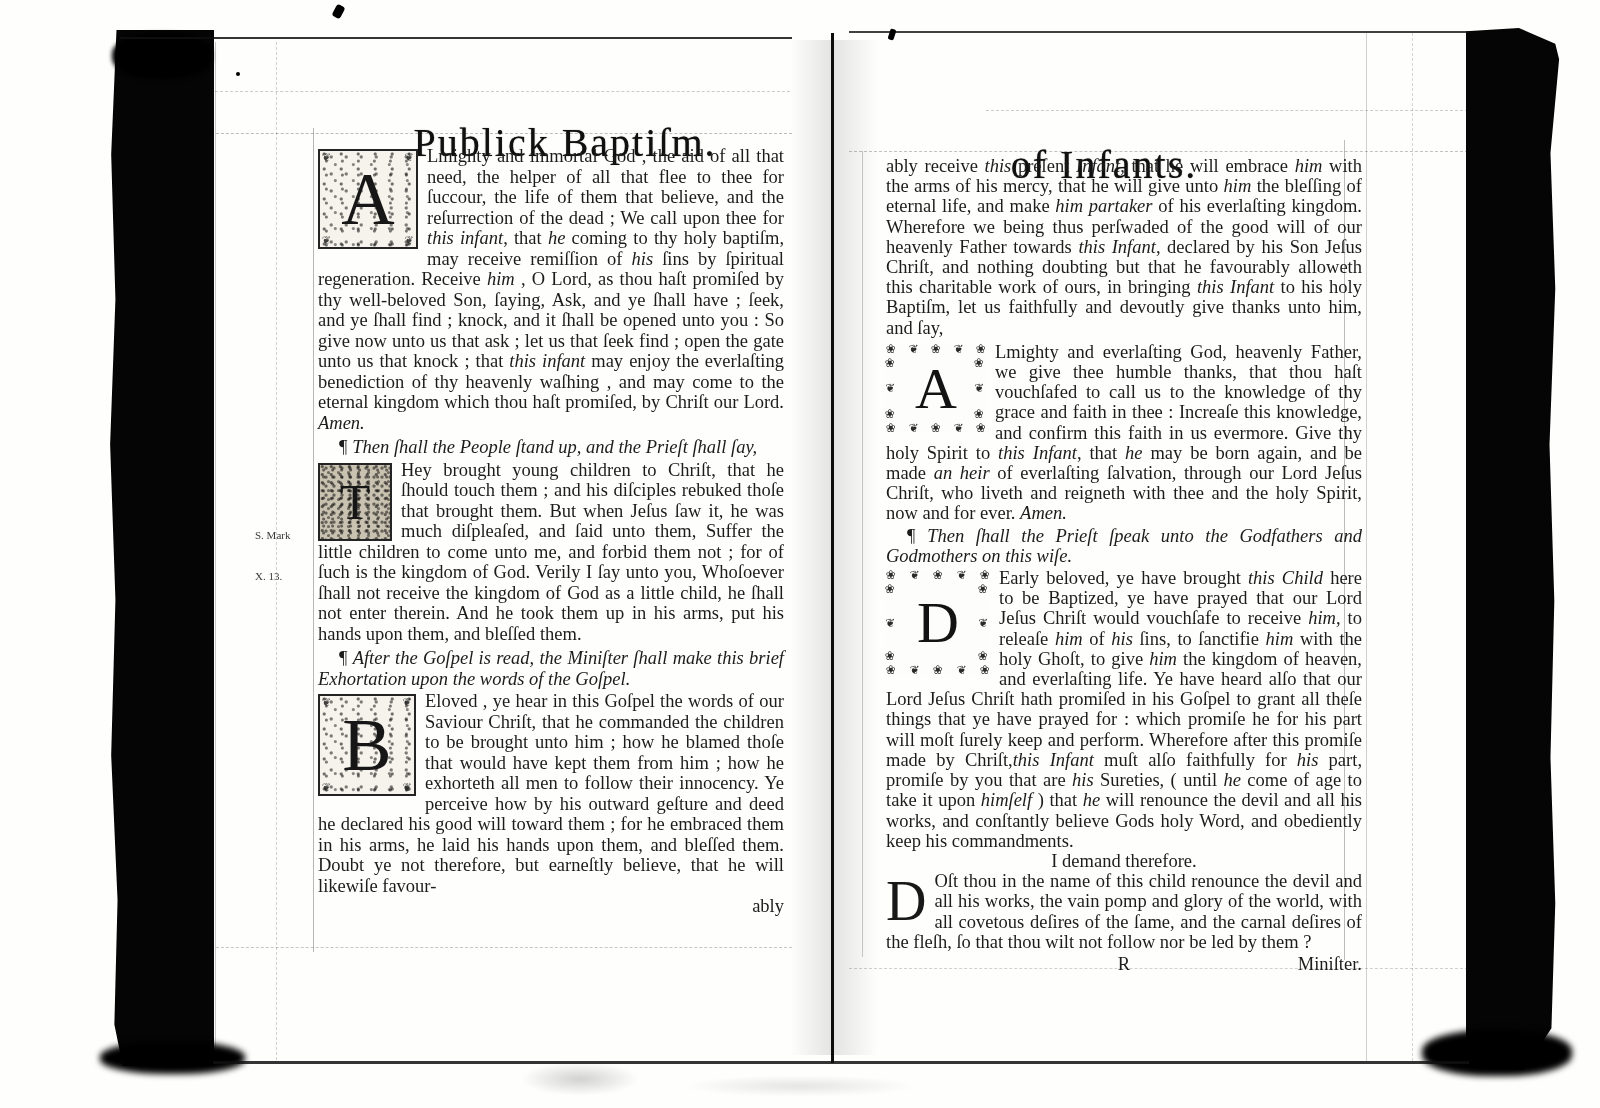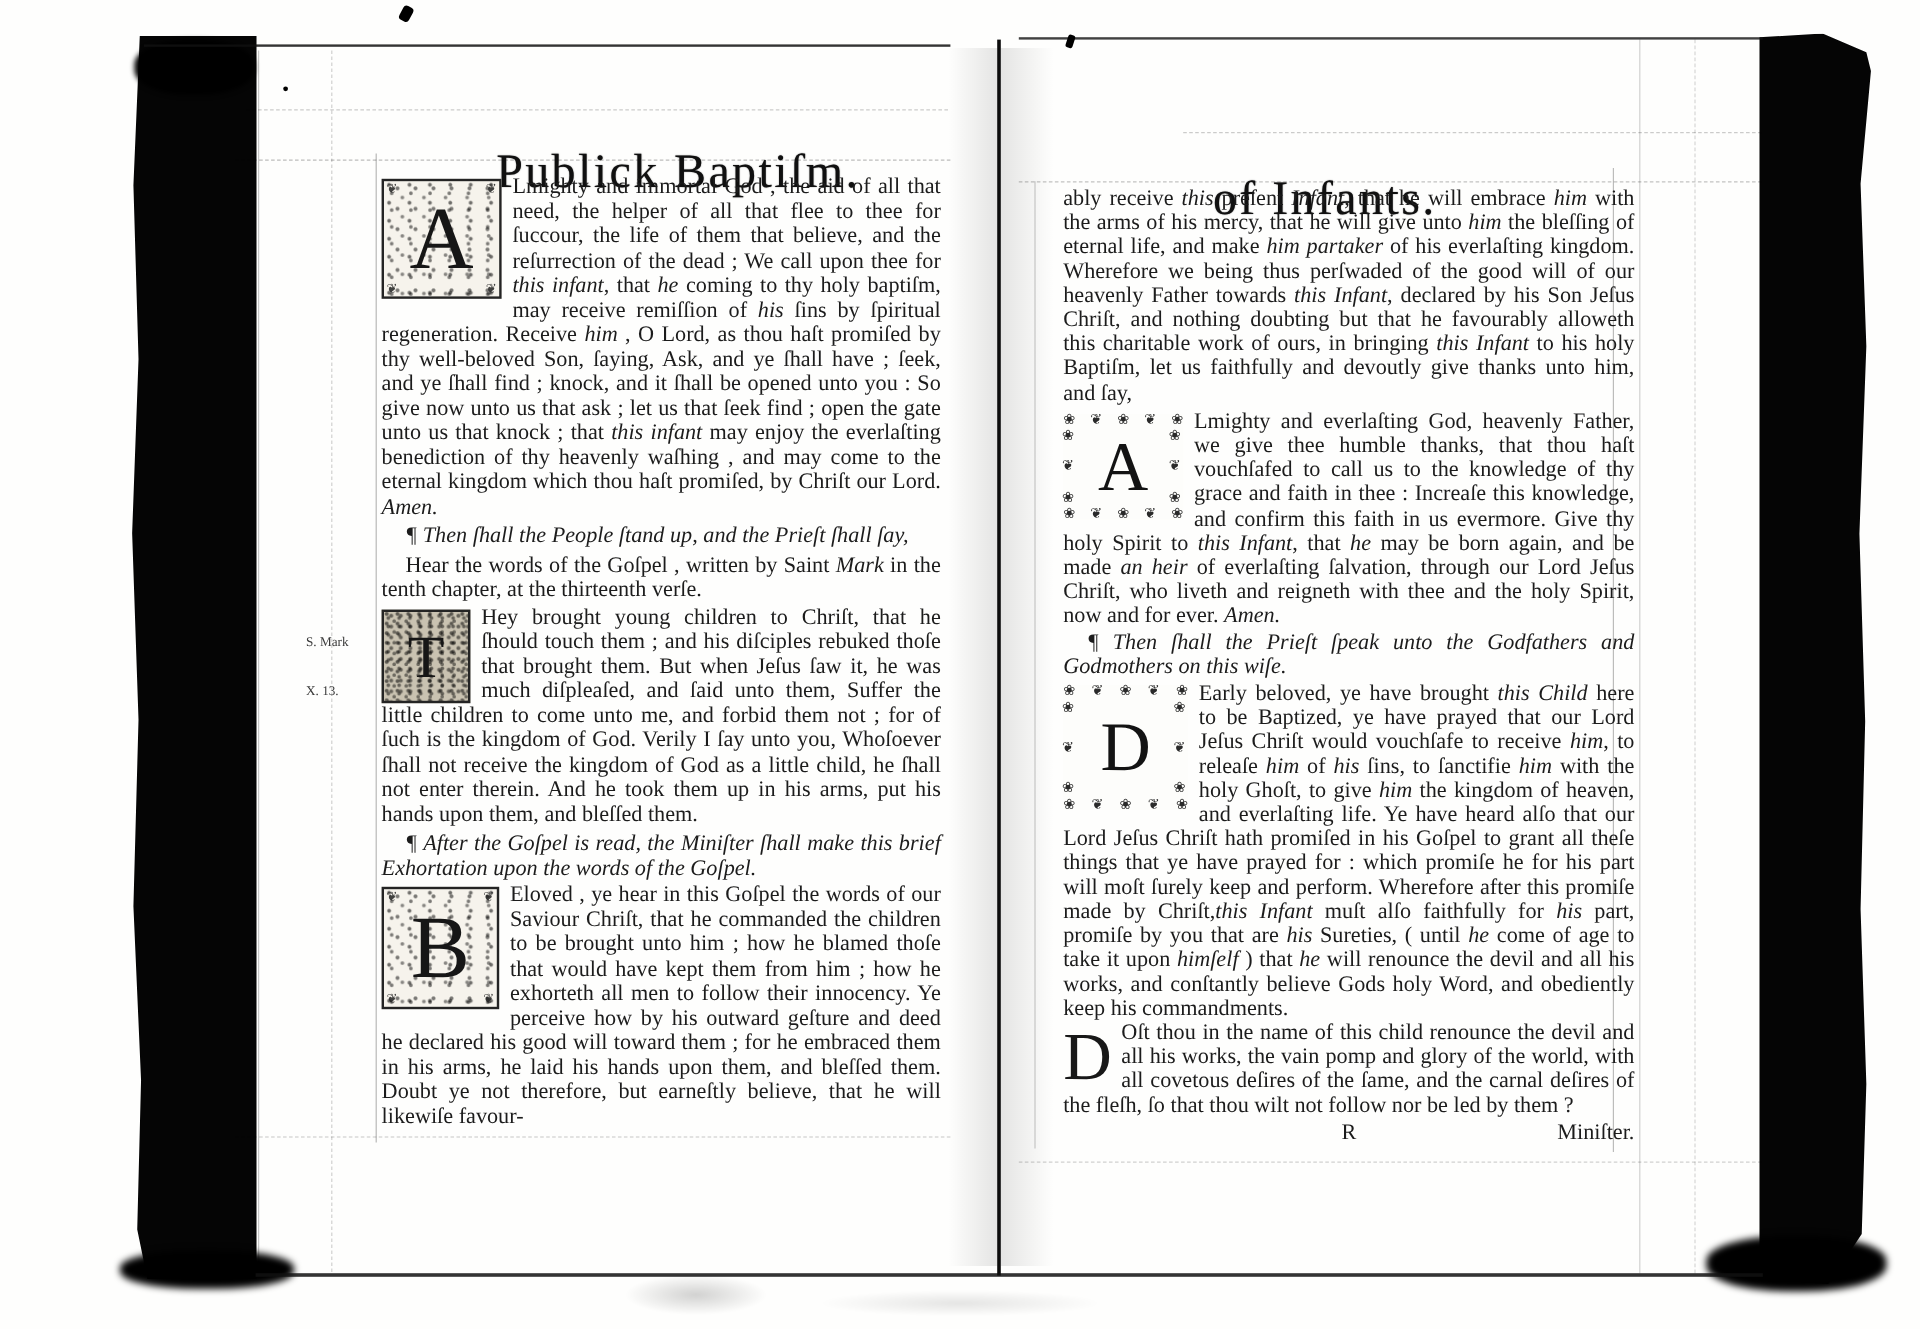--- a/index.html
+++ b/index.html
@@ -131,21 +131,20 @@
         <span class="corner c2">❦</span>
         <span class="corner c3">❦</span>
         <span class="corner c4">❦</span>
         <span class="wood-letter">A</span>
       </span>
       <span><span>Lmighty and immortal God , the aid of all that need, the helper of all that flee to thee for ſuccour, the life of them that believe, and the reſurrection of the dead ;  We call upon thee for </span><span class="it">this infant</span><span>, that </span><span class="it">he</span><span> coming to thy holy baptiſm, may receive remiſſion of </span><span class="it">his</span><span> ſins by ſpiritual regeneration.  Receive </span><span class="it">him</span><span> , O Lord, as thou haſt promiſed by thy well-beloved Son, ſaying, Ask, and ye ſhall have ; ſeek, and ye ſhall find ; knock, and it ſhall be opened unto you :  So give now unto us that ask ; let us that ſeek find ; open the gate unto us that knock ;  that </span><span class="it">this infant</span><span> may enjoy the everlaſting benediction of thy heavenly waſhing , and may come to the eternal kingdom which thou haſt promiſed, by Chriſt our Lord.  </span><span class="it">Amen.</span></span>
     </p>
 
     <p class="rubric sp4"><span class="it">¶ Then ſhall the People ſtand up, and the Prieſt ſhall ſay,</span></p>
 
-    <p class="indent1 sp4"><span>Hear the words of the Goſpel , written by Saint </span><span class="it">Mark</span><span> in the tenth chapter, at the thirteenth verſe.</span></p>
 
     <p class="sp2">
       <span class="init wood init-t">
         <span class="wood-letter">T</span>
       </span>
       <span><span>Hey brought young children to Chriſt, that he ſhould touch them ;  and his diſciples rebuked thoſe that brought them.  But when Jeſus ſaw it, he was much diſpleaſed, and ſaid unto them, Suffer the little children to come unto me, and forbid them not ; for of ſuch is the kingdom of God.  Verily I ſay unto you, Whoſoever ſhall not receive the kingdom of God as a little child, he ſhall not enter therein.  And he took them up in his arms, put his hands upon them, and bleſſed them.</span></span>
     </p>
 
     <p class="rubric sp4"><span class="it">¶ After the Goſpel is read, the Miniſter ſhall make this brief Exhortation upon the words of the Goſpel.</span></p>
 
@@ -153,20 +152,21 @@
       <span class="init wood init-b">
         <span class="corner c1">❦</span>
         <span class="corner c2">❦</span>
         <span class="corner c3">❦</span>
         <span class="corner c4">❦</span>
         <span class="wood-letter">B</span>
       </span>
       <span><span>Eloved , ye hear in this Goſpel the words of our Saviour Chriſt, that he commanded the children to be brought unto him ;  how he blamed thoſe that would have kept them from him ;  how he exhorteth all men to follow their innocency.  Ye perceive how by his outward geſture and deed he declared his good will toward them ;  for he embraced them in his arms, he laid his hands upon them, and bleſſed them.  Doubt ye not therefore, but earneſtly believe, that he will likewiſe favour-</span></span>
     </p>
 
+    <div class="catchword">ably</div>
   </div>
 
   <div class="pagetitle title-right">of Infants.</div>
 
   <div class="col col-right">
     <p><span>ably receive </span><span class="it">this</span><span> preſent </span><span class="it">Infant</span><span>, that he will embrace </span><span class="it">him</span><span> with the arms of his mercy, that he will give unto </span><span class="it">him</span><span> the bleſſing of eternal life, and make </span><span class="it">him partaker</span><span> of his everlaſting kingdom. Wherefore we being thus perſwaded of the good will of our heavenly Father towards </span><span class="it">this Infant</span><span>, declared by his Son Jeſus Chriſt, and nothing doubting but that he favourably alloweth this charitable work of ours, in bringing </span><span class="it">this Infant</span><span> to his holy Baptiſm, let us faithfully and devoutly give thanks unto him, and ſay,</span></p>
 
     <p class="sp4">
       <span class="init facto facto-a">
         <span class="orn top">
@@ -224,20 +224,21 @@
         <span class="orn right">
             <span>❀</span>
             <span>❦</span>
             <span>❀</span>
           </span>
         <span class="facto-letter">D</span>
       </span>
       <span><span>Early beloved, ye have brought </span><span class="it">this Child</span><span> here to be Baptized, ye have prayed that our Lord Jeſus Chriſt would vouchſafe to receive </span><span class="it">him</span><span>, to releaſe </span><span class="it">him</span><span> of </span><span class="it">his</span><span> ſins, to ſanctifie </span><span class="it">him</span><span> with the holy Ghoſt, to give </span><span class="it">him</span><span> the kingdom of heaven, and everlaſting life.  Ye have heard alſo that our Lord Jeſus Chriſt hath promiſed in his Goſpel to grant all theſe things that ye have prayed for :  which promiſe he for his part will moſt ſurely keep and perform.  Wherefore after this promiſe made by Chriſt,</span><span class="it">this Infant</span><span> muſt alſo faithfully for </span><span class="it">his</span><span> part, promiſe by you that are </span><span class="it">his</span><span> Sureties, ( until </span><span class="it">he</span><span> come of age to take it upon </span><span class="it">himſelf</span><span> ) that </span><span class="it">he</span><span> will renounce the devil and all his works, and conſtantly believe Gods holy Word, and obediently keep his commandments.</span></span>
     </p>
 
+    <p class="centerline">I demand therefore.</p>
 
     <p>
       <span class="init plain">
         <span class="plain-letter">D</span>
       </span>
       <span><span>Oſt thou in the name of this child renounce the devil and all his works, the vain pomp and glory of the world, with all covetous deſires of the ſame, and the carnal deſires of the fleſh, ſo that thou wilt not follow nor be led by them ?</span></span>
     </p>
 
 
     <div class="bottomrow">

